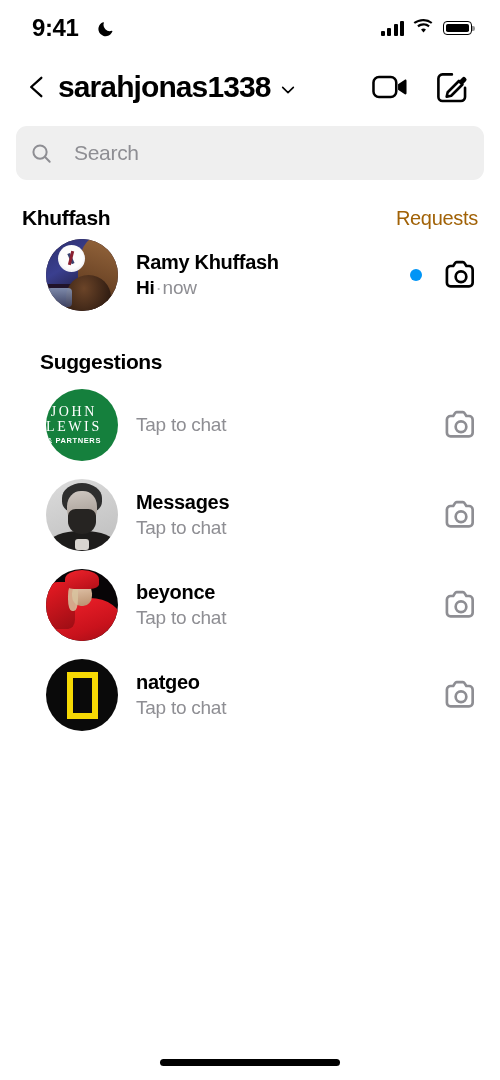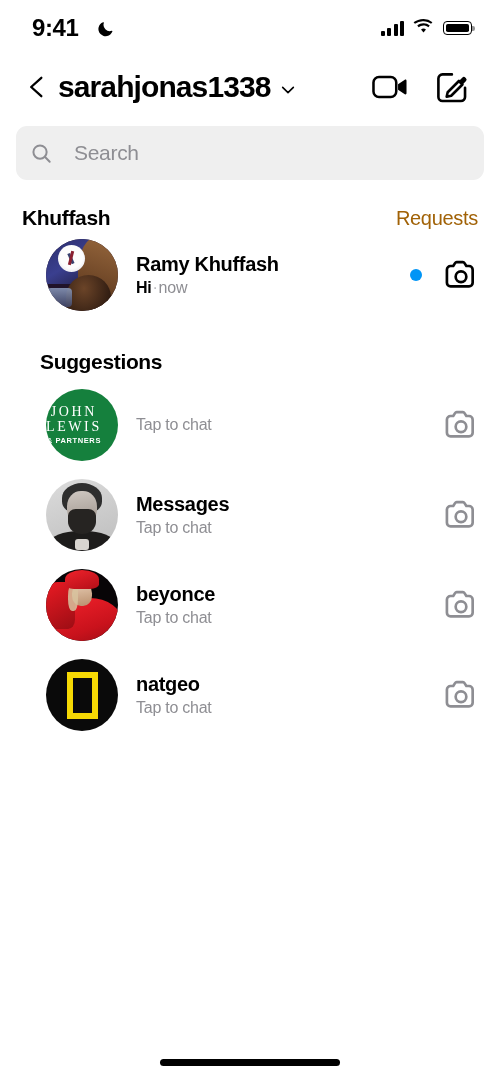--- a/index.html
+++ b/index.html
@@ -80,21 +80,21 @@
     margin-left:24px;
   }
   .avatar {
     width:72px; height:72px; border-radius:50%; flex:0 0 auto;
     overflow:hidden; position:relative; background:#ddd;
   }
   .row-text { flex:1 1 auto; min-width:0; display:flex;
               flex-direction:column; justify-content:center; gap:3px; }
   .row-name { font-size:20px; font-weight:700; letter-spacing:-0.3px;
               white-space:nowrap; overflow:hidden; text-overflow:ellipsis; }
-  .row-sub { font-size:16px; color:#8e8e93; letter-spacing:-0.25px;
+  .row-sub { font-size:19px; color:#8e8e93; letter-spacing:-0.25px;
              white-space:nowrap; overflow:hidden; text-overflow:ellipsis; }
   .row-sub .unread { color:#000; font-weight:700; }
   .row-sub .dotsep { color:#b8b8bd; padding:0 1px; }
   .row-right { display:flex; align-items:center; gap:22px; flex:0 0 auto; }
   .blue-dot { width:12px; height:12px; border-radius:50%; background:#0095f6; }
   .cam { width:34px; height:34px; display:flex; align-items:center;
          justify-content:center; cursor:pointer; }
 
   
   .av-ramy { background:#20132a; }

